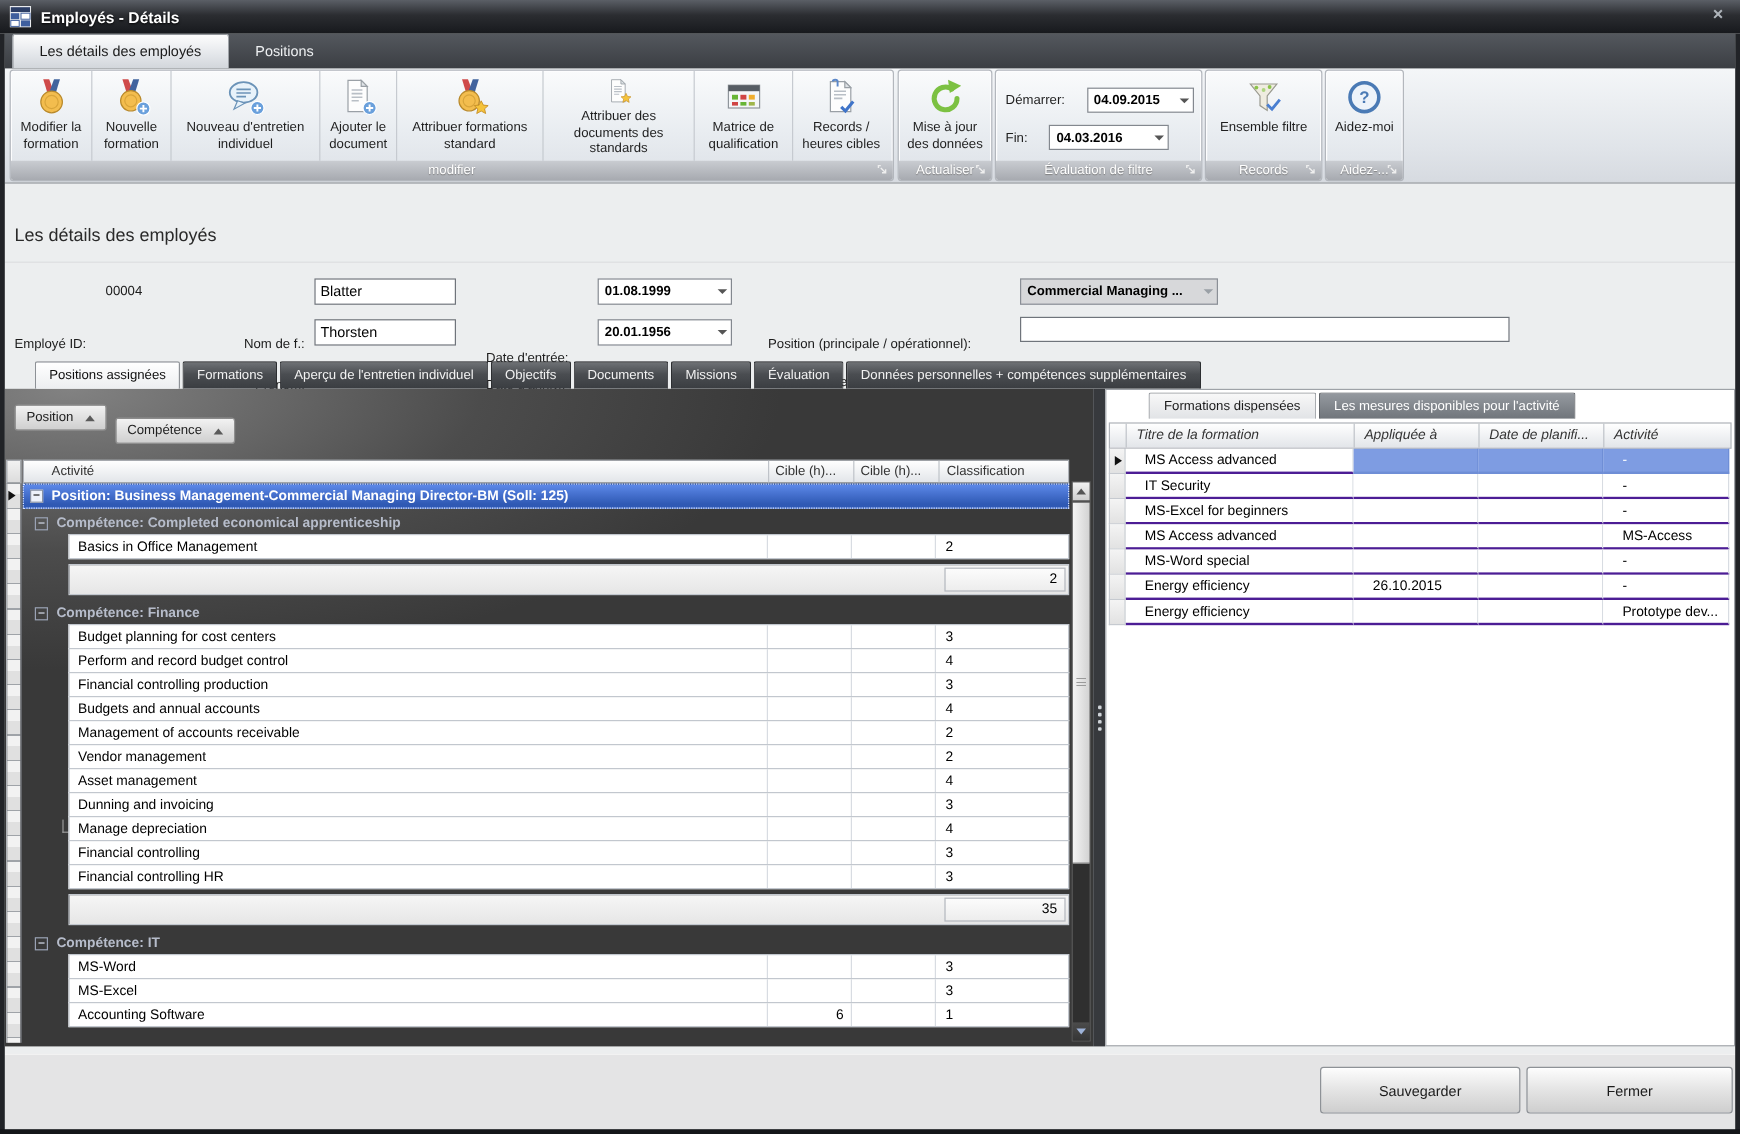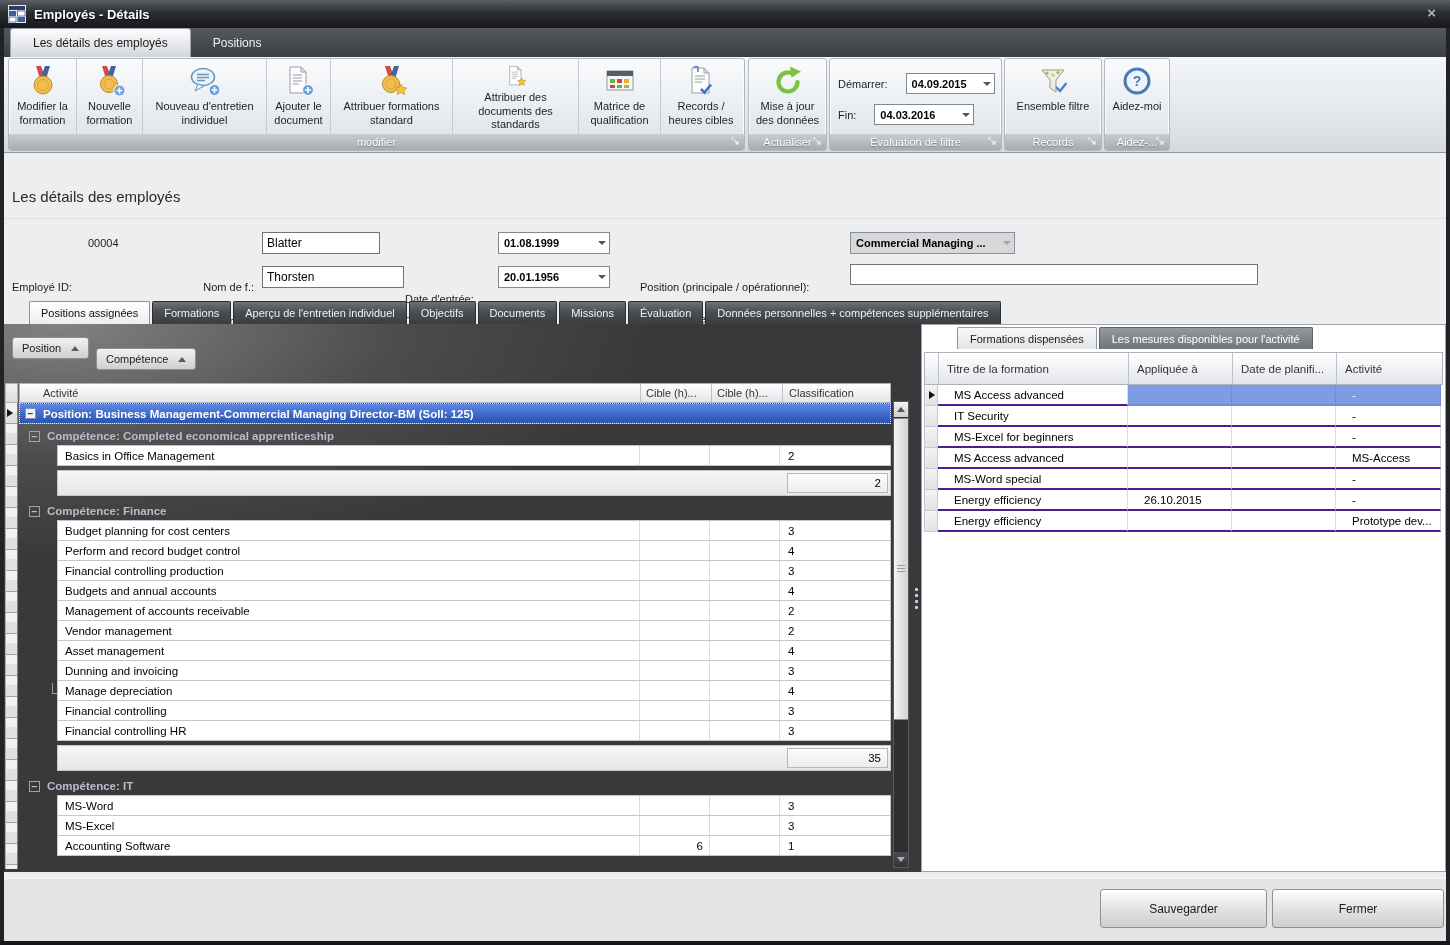--- a/index.html
+++ b/index.html
@@ -133,22 +133,22 @@
   .vs-thumb:after { content:""; position:absolute; left:3px; right:3px; top:50%; height:7px; margin-top:-4px;
     background:repeating-linear-gradient(#9a9a9a 0 1px, transparent 1px 3px); }
 
   
   .rptabs { position:absolute; left:4px; top:2px; display:flex; }
   .rptab { height:22px; display:flex; align-items:center; padding:0 12px; font-size:11px; margin-right:2px;
     border:1px solid #94989d; border-bottom:none; border-radius:2px 2px 0 0; }
   .rptab.active { background:linear-gradient(#f8f8f8,#e1e3e6); color:#1a1a1a;margin-left:31px; }
   .rptab.inactive { background:linear-gradient(#94999f,#70757b); color:#fff; border-color:#5f6368; }
   .rtable { position:absolute; left:2px; top:27px; width:519px; }
-  .rhead { display:flex; height:33px; background:linear-gradient(#ffffff,#e2e5e9); border:1px solid #aeb2b8;
-    font-size:11.5px; color:#333; }
+  .rhead { display:flex; height:22px; background:linear-gradient(#ffffff,#e2e5e9); border:1px solid #aeb2b8;
+    font-size:11.5px; color:#333;font-style:italic; }
   .rhead div { display:flex; align-items:center; padding-left:8px; border-right:1px solid #bfc3c9; }
   .rh-ind { width:14px; padding-left:0 !important; }
   .rh-title { width:190px; } .rh-app { width:104px; } .rh-date { width:104px; } .rh-act { width:105px; border-right:none !important; }
   .r-row { display:flex; height:21px; font-size:11.5px; color:#000; }
   .r-ind { width:14px; background:linear-gradient(#f4f4f4,#e2e2e2); border-left:1px solid #c6cad0;
     border-right:1px solid #c6cad0; border-bottom:1px solid #c6cad0; position:relative; }
   .r-cell { display:flex; align-items:center; padding-left:16px; border-right:1px solid #d8dce2; border-bottom:2px solid #4c1d95; background:#fff; }
   .rc-title { width:190px; } .rc-app { width:104px; } .rc-date { width:104px; } .rc-act { width:105px; }
   .r-row.sel .rc-app, .r-row.sel .rc-date, .r-row.sel .rc-act { background:#7e9ce2; color:#fff; border-color:#6f8ed6; }
   .r-arrow { position:absolute; left:4px; top:6px; width:0; height:0;
@@ -382,21 +382,21 @@
 
   <span class="flabel" style="left:640px; top:232px;">Position (principale / opérationnel):</span>
   <div class="fcombo" style="left:850px; top:232px; width:165px;">
     <div class="combo disabled" style="width:165px">
       <span class="cval">Commercial Managing ...</span>
       <span class="dd-arrow"></span>
     </div>
   </div>
 
   <span class="flabel" style="left:196px; top:266px; width:58px; justify-content:flex-end;">Prénom:</span>
-  <input class="tinput" style="left: 262px; top: 266px; width: 142px;" value="Thorsten">
+  <input class="tinput" style="left: 262px; top: 266px; width: 118px;" value="Thorsten">
 
   <span class="flabel" style="left:405px; top:266px;">Date d'anniv.:</span>
   <div class="fcombo" style="left:498px; top:266px; width:112px;">
     <div class="combo" style="width:112px">
       <span class="cval">20.01.1956</span>
       <span class="dd-arrow"></span>
     </div>
   </div>
 
   <span class="flabel" style="left:640px; top:264px;">Commentaires:</span>

